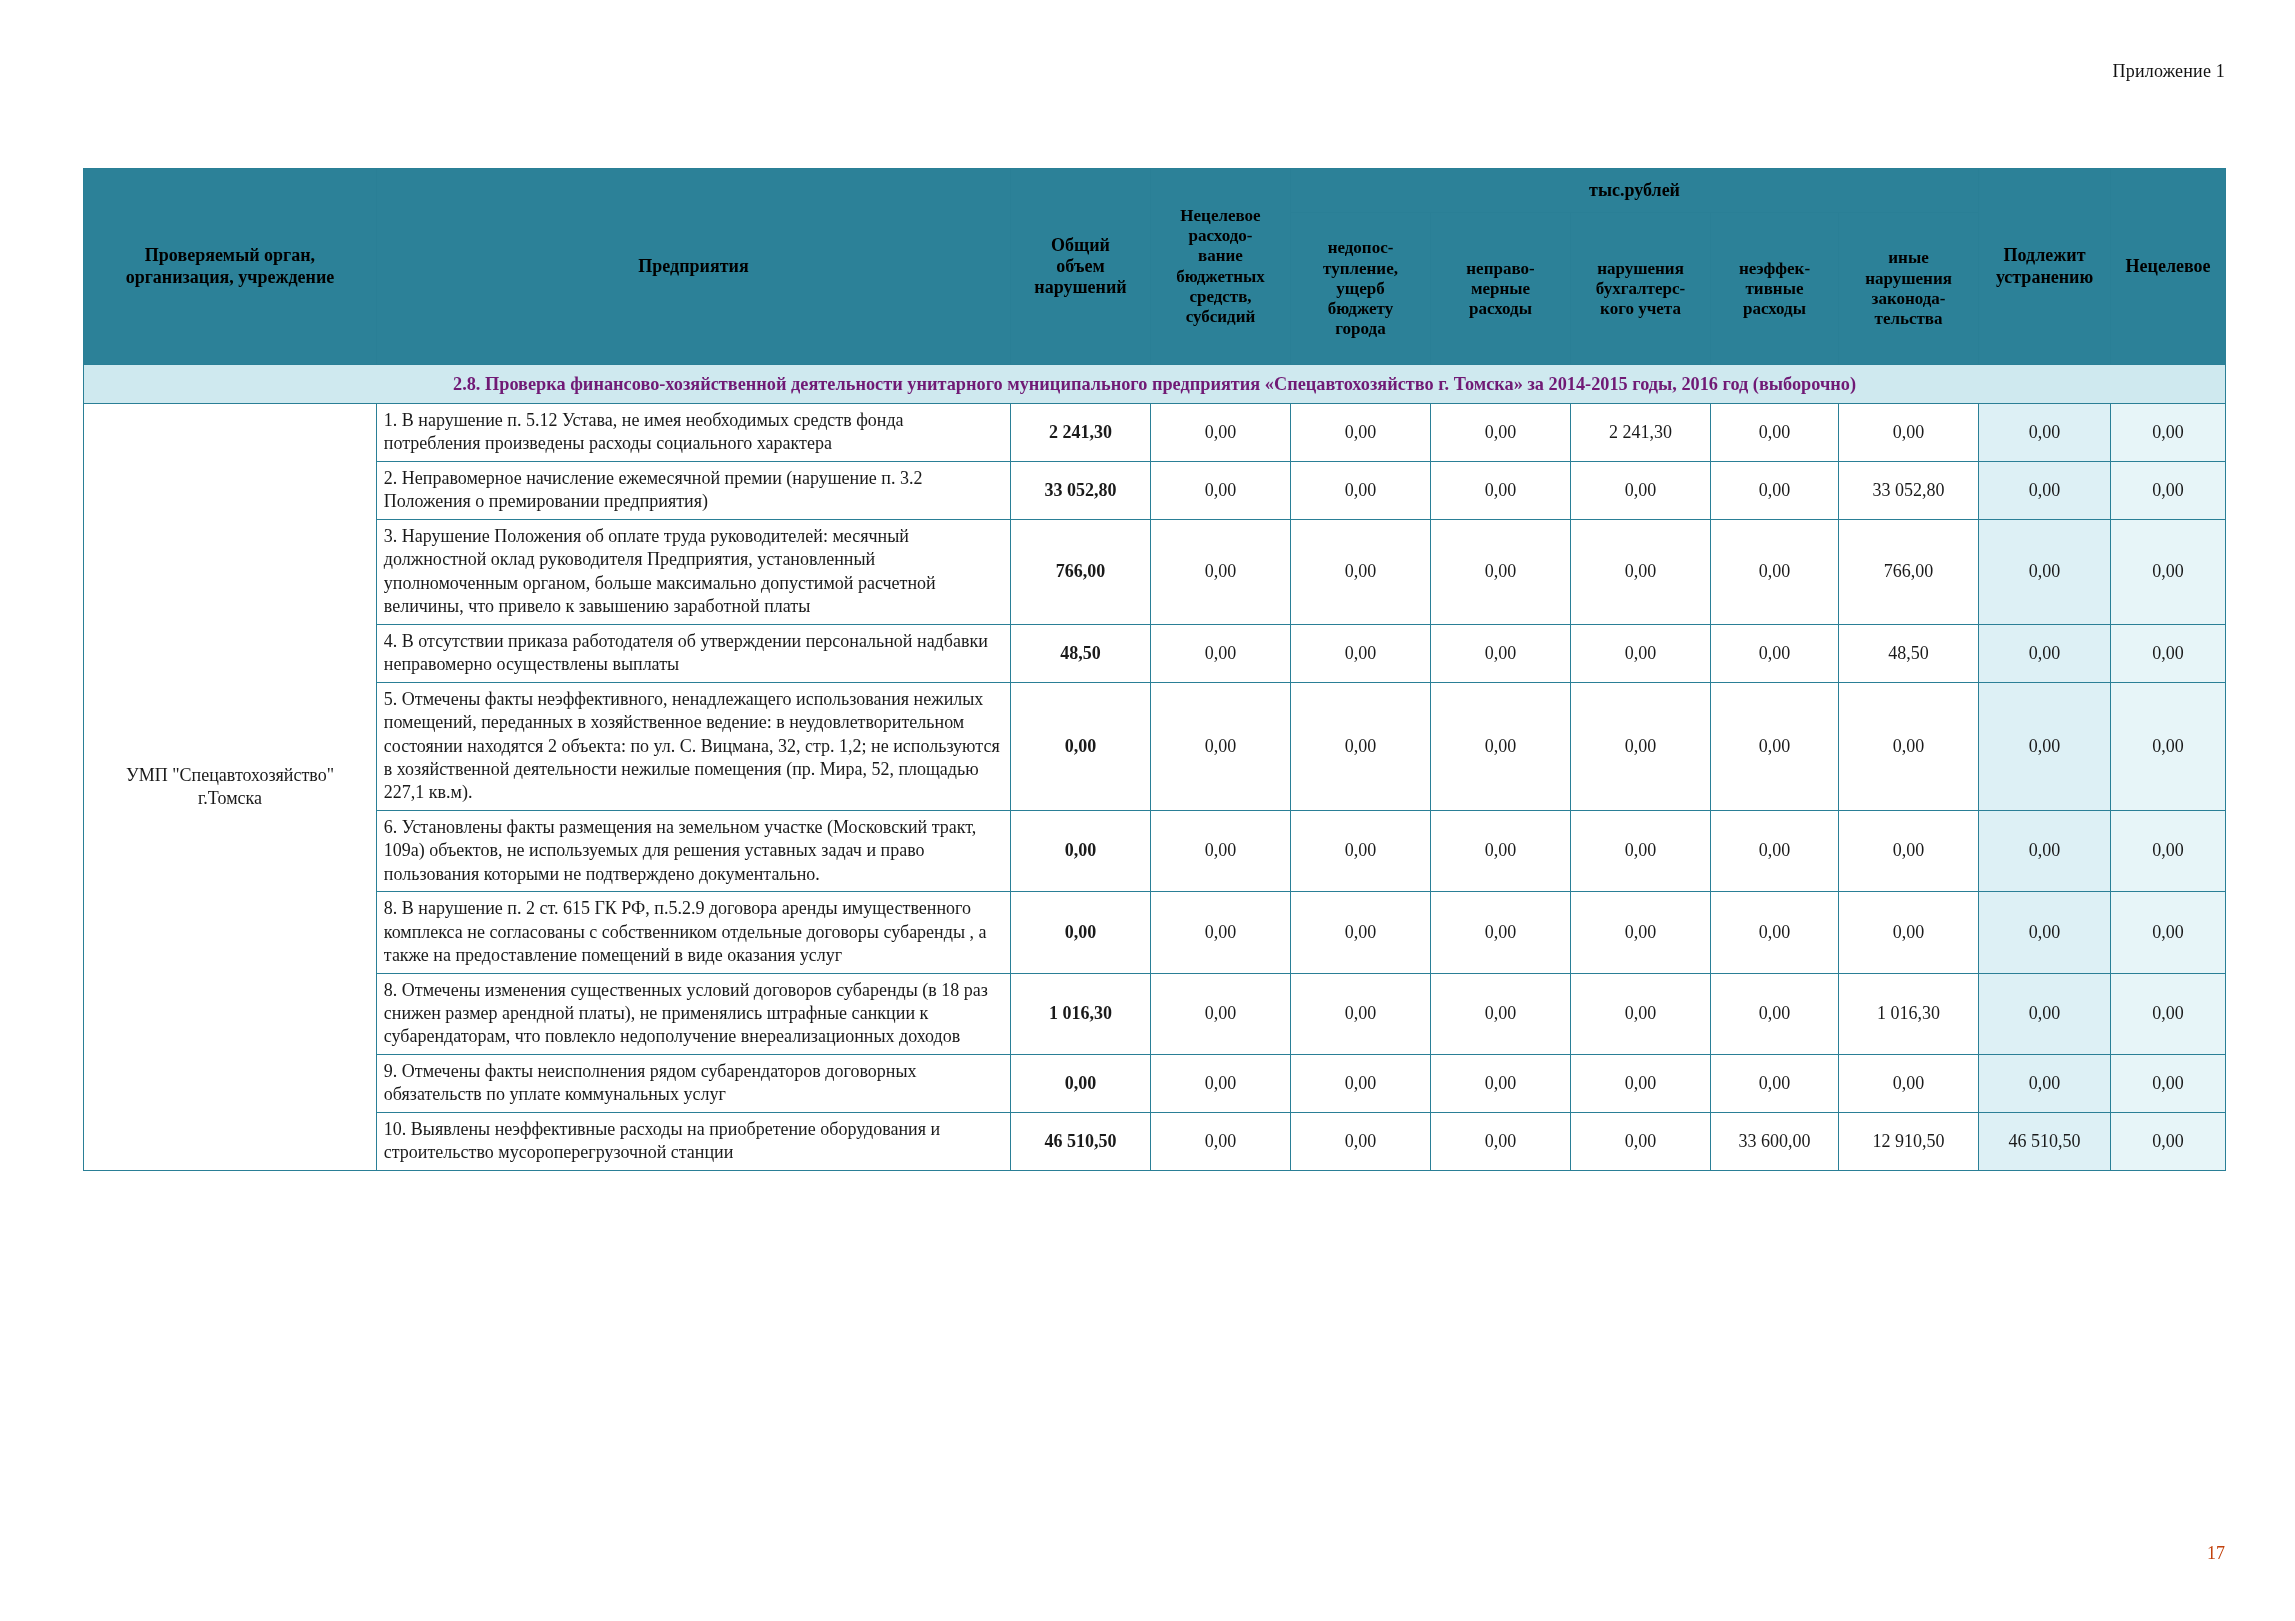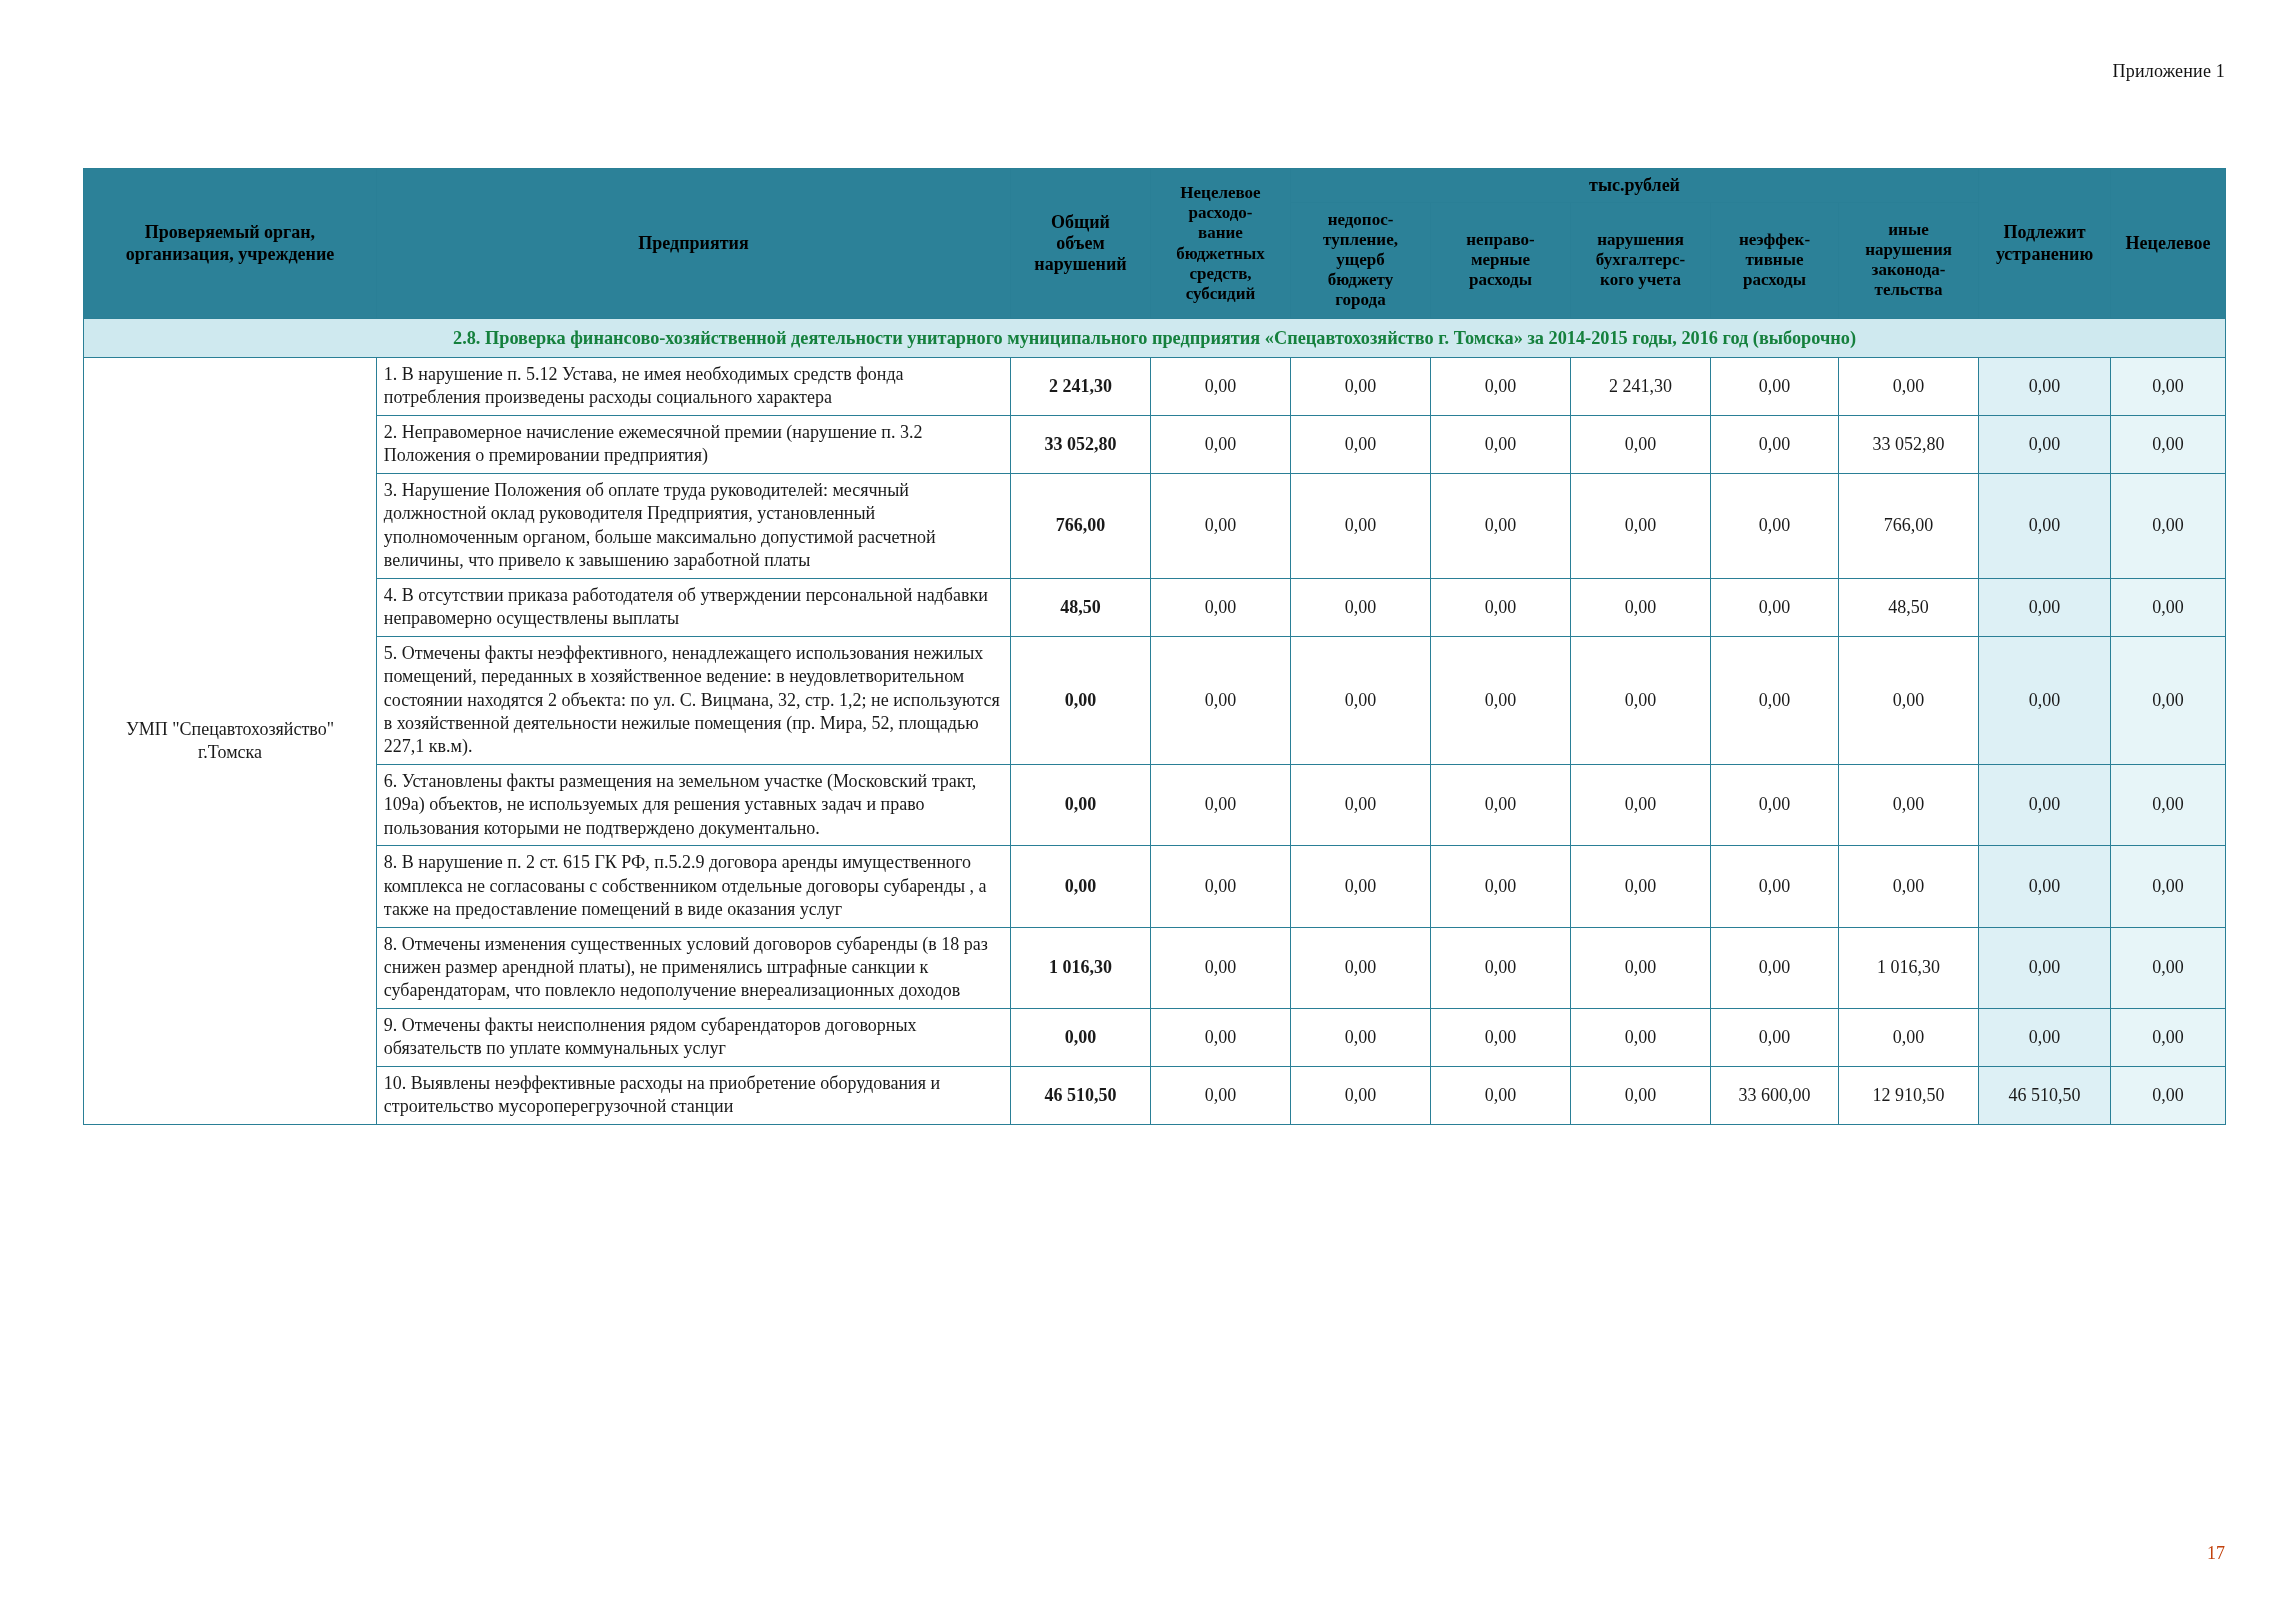--- a/index.html
+++ b/index.html
@@ -70,21 +70,21 @@
     font-size: 17px;
   }
   th.units {
     font-size: 18px;
     font-weight: bold;
     padding: 6.8px 3.4px;
   }
   
   tr.section td {
     background: #cfe9ef;
-    color: #15803d;
+    color: #701a75;
     font-weight: bold;
     font-size: 18.3px;
     text-align: center;
     padding: 8.5px 5.1px;
     font-family: "Liberation Serif", serif;
   }
   
   td.org {
     background: #ffffff;
     text-align: center;
@@ -143,21 +143,21 @@
         <col style="width:140px">
         <col style="width:140px">
         <col style="width:140px">
         <col style="width:128px">
         <col style="width:140px">
         <col style="width:132px">
         <col style="width:115px">
       </colgroup>
       <thead>
         <tr>
-          <th rowspan="2" style="white-space:pre-line; height:150px;">Проверяемый орган,
+          <th rowspan="2" style="white-space:pre-line; height:196px;">Проверяемый орган,
 организация, учреждение</th>
           <th rowspan="2" style="white-space:pre-line;">Предприятия</th>
           <th rowspan="2" style="white-space:pre-line;">Общий
 объем
 нарушений</th>
           <th rowspan="2" class="small" style="white-space:pre-line;margin-top:44px;">Нецелевое
 расходо-
 вание
 бюджетных
 средств,

